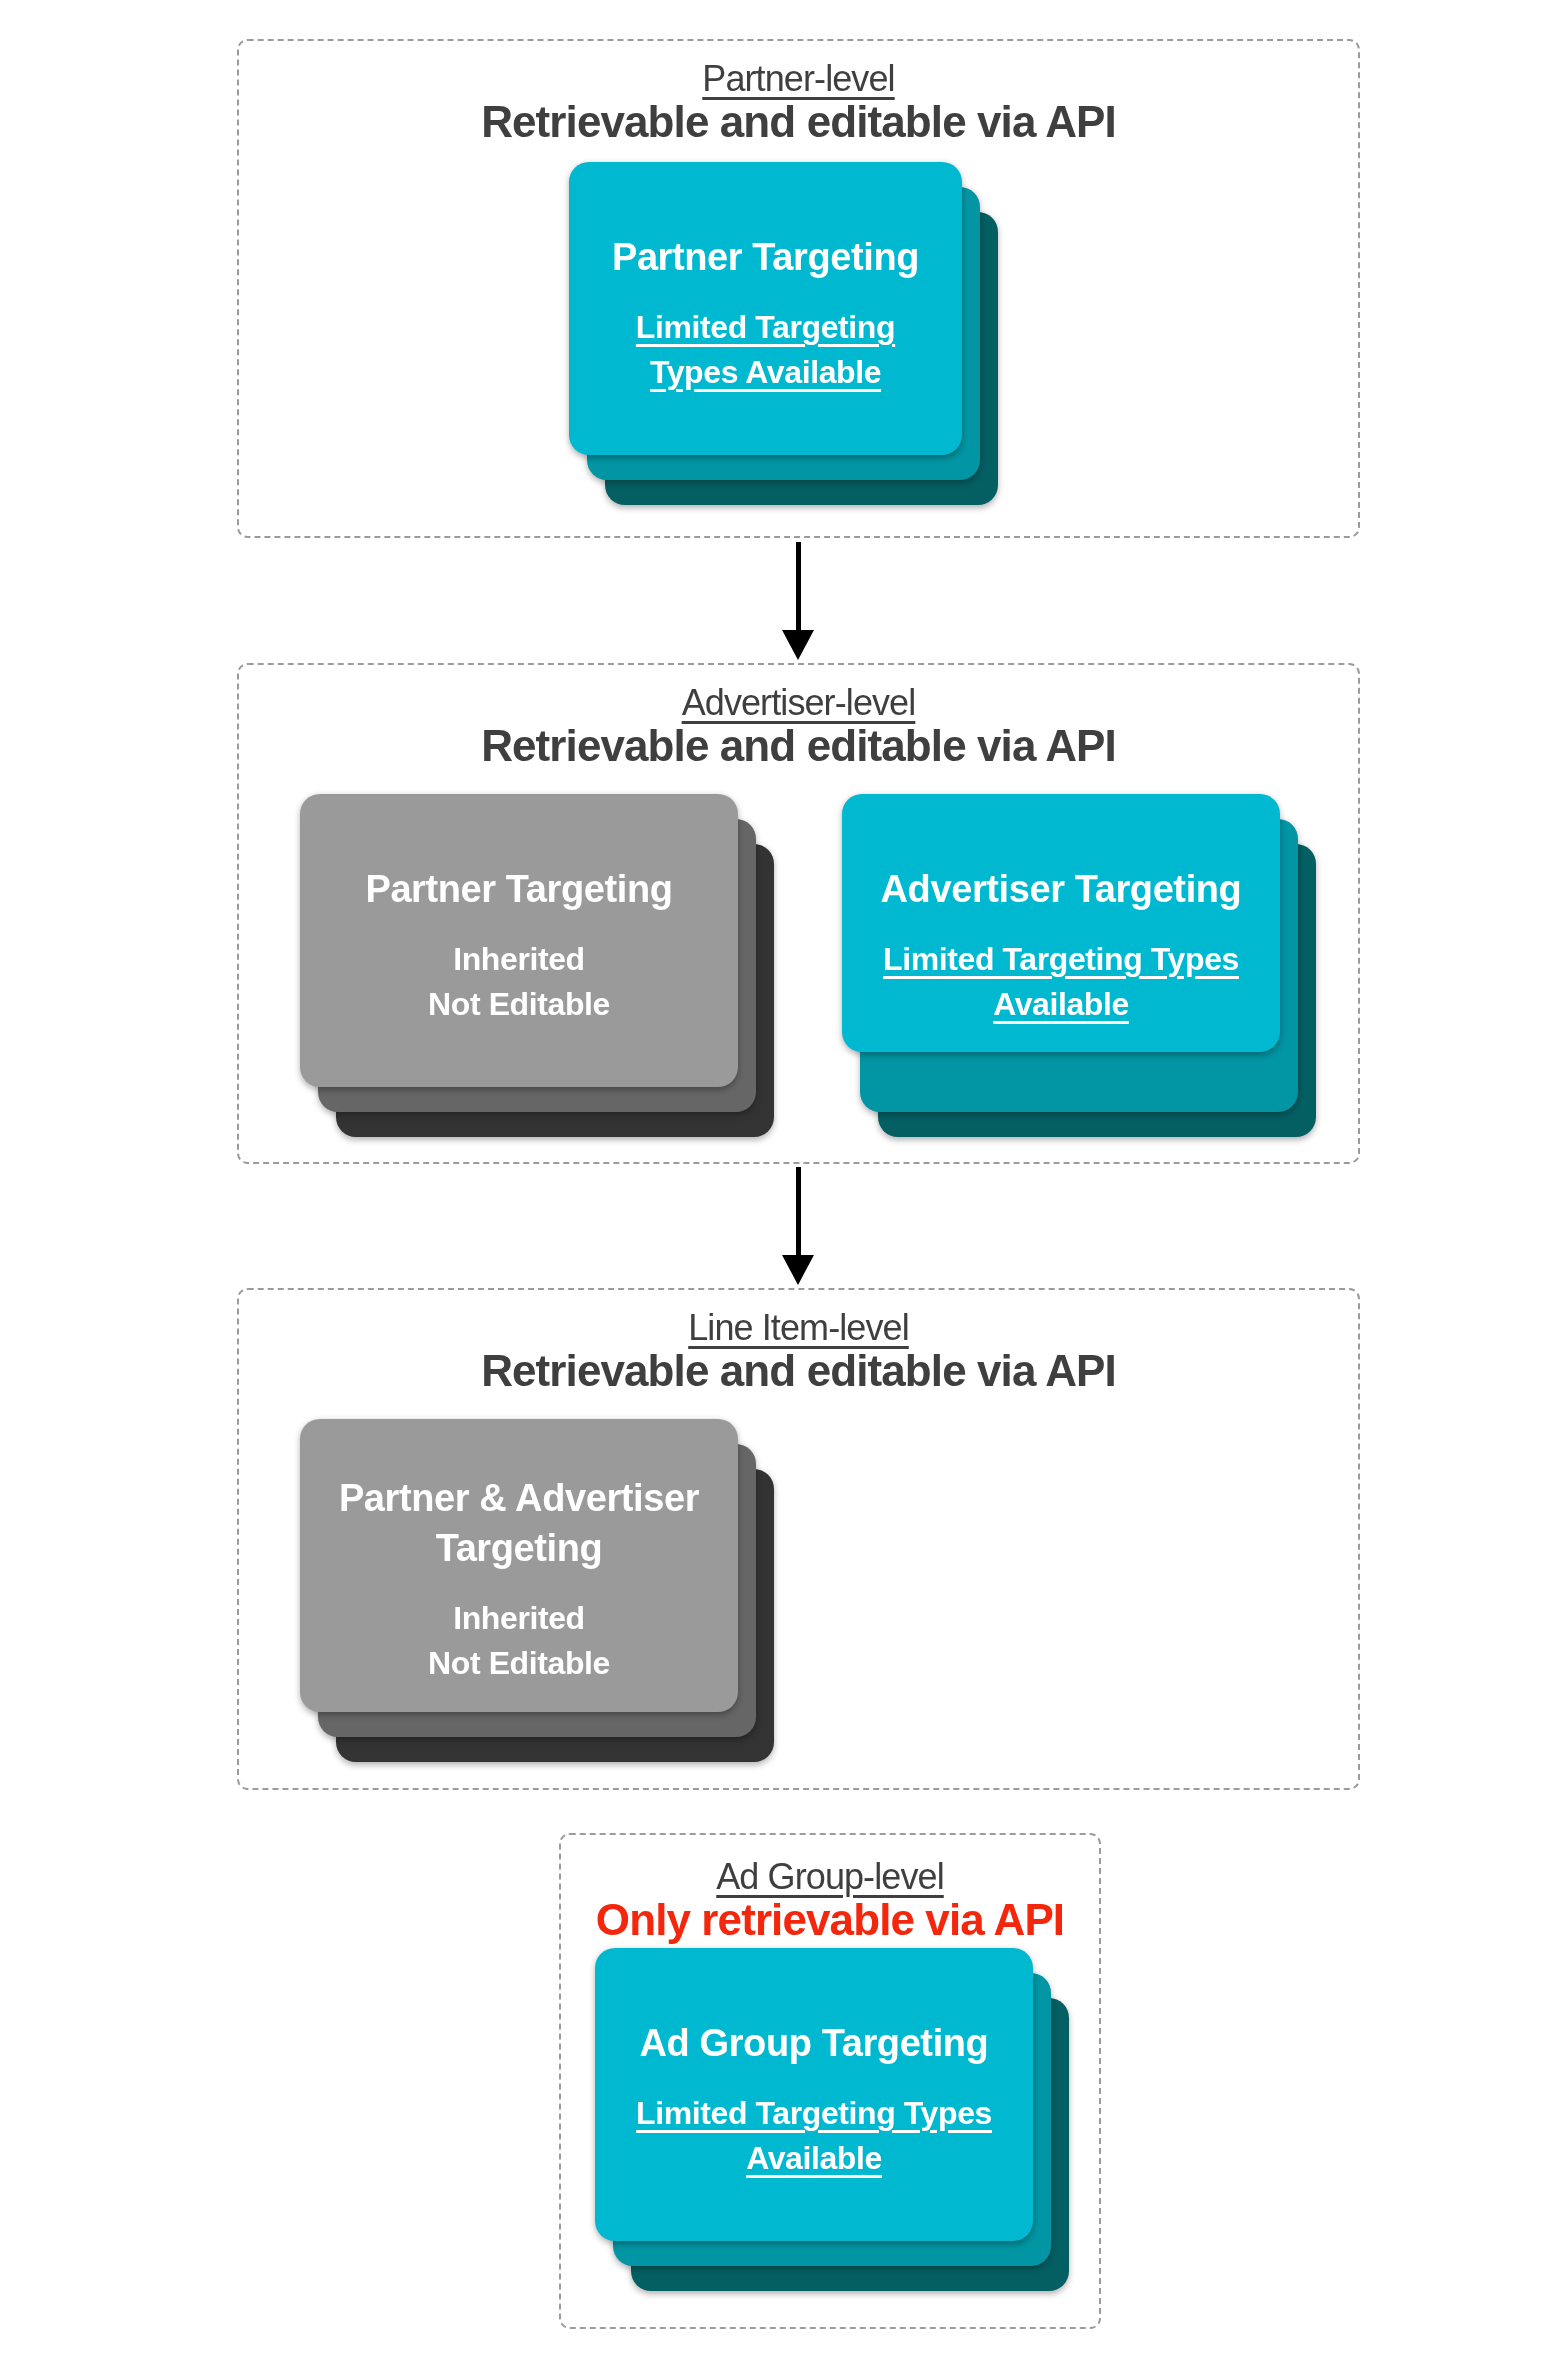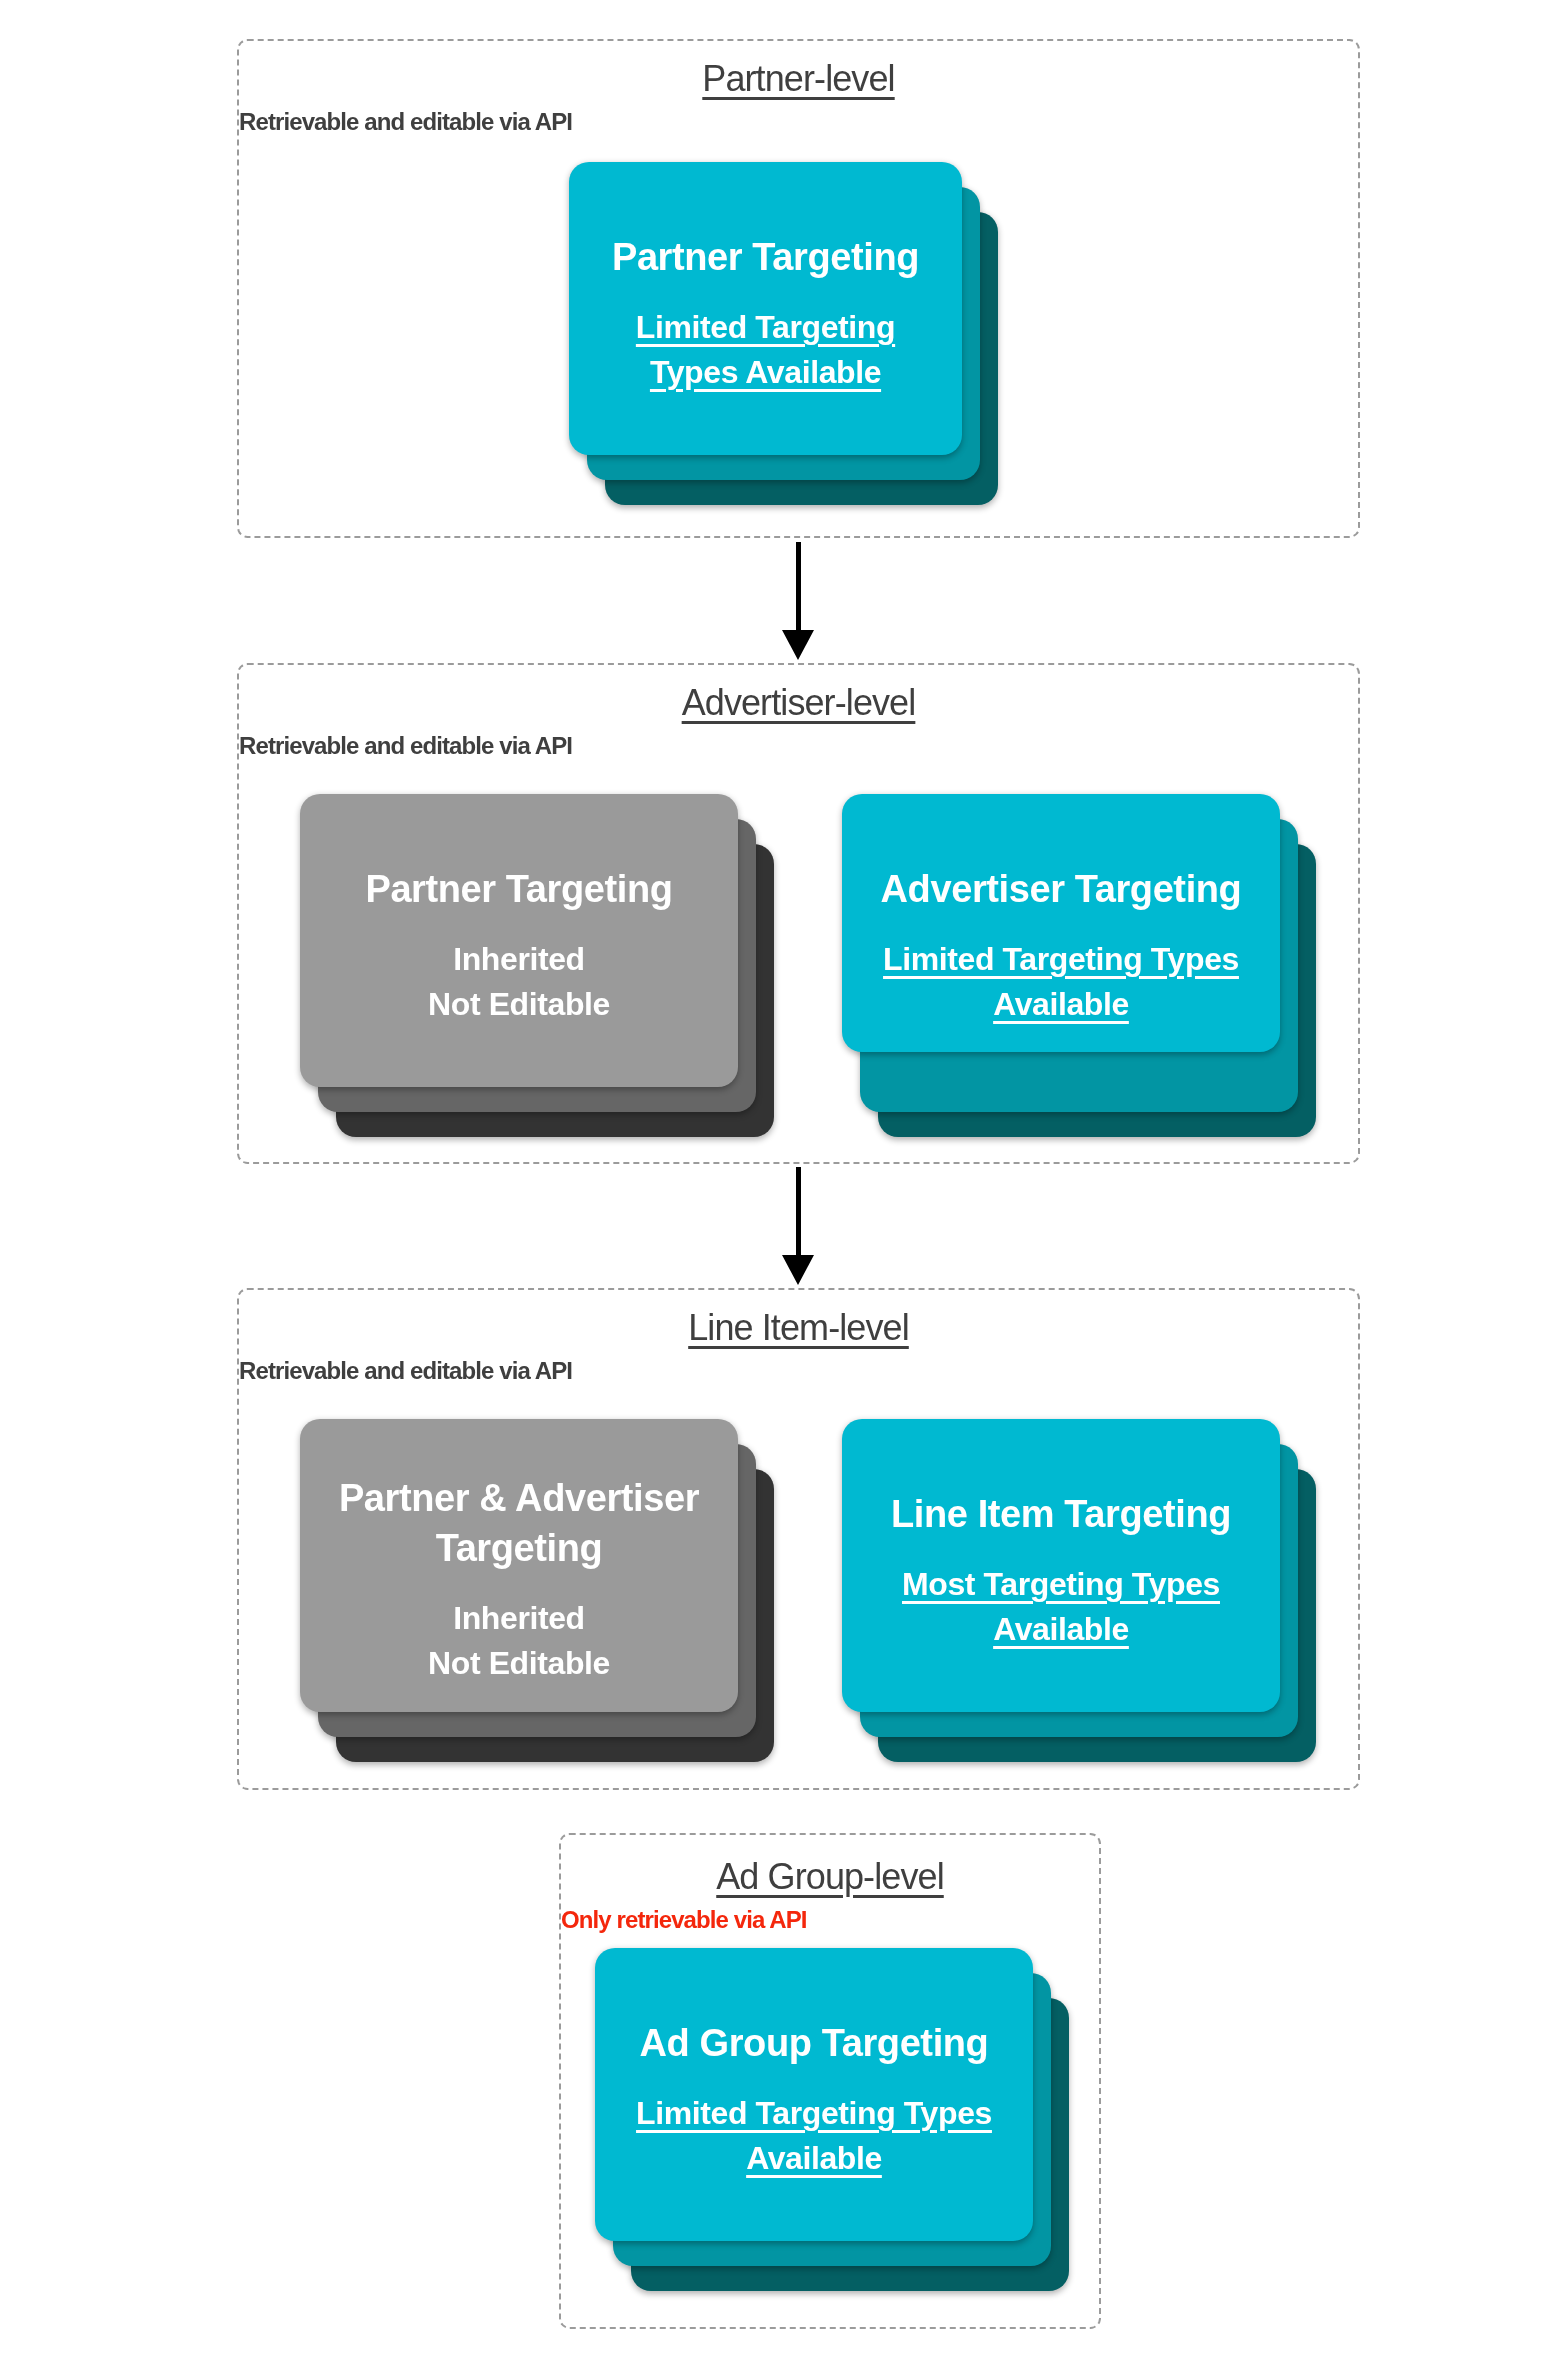--- a/index.html
+++ b/index.html
@@ -28,22 +28,22 @@
     color: var(--title-text, #3f3f3f);
   }
   .panel-title .u {
     text-decoration: underline;
     text-underline-offset: 6.3px;
     text-decoration-thickness: 2.7px;
   }
   .panel-subtitle {
     position: absolute;
     left: 0; right: 0;
-    text-align: left;
-    font-size: 24px;
+    text-align: center;
+    font-size: 44px;
     line-height: 43px;
     font-weight: bold;
     letter-spacing: -0.9px;
     color: var(--title-text, #3f3f3f);
   }
   .panel-subtitle.alert { color: var(--alert-red, #f4270c); }
 
   .stack { position: absolute; }
   .layer {
     position: absolute;
@@ -164,30 +164,20 @@
       <div class="layer mid" style="width:438px; height:293px;"></div>
       <div class="layer front" style="width:438px; height:293px;">
         <div class="card-heading" style="margin-top:54px;">Partner &amp; Advertiser Targeting</div>
         <div class="card-body">
           <span>Inherited</span><br>
           <span>Not Editable</span>
         </div>
       </div>
     </div>
 
-    <div class="stack teal" style="left:603px; top:129px; width:438px; height:293px;">
-      <div class="layer back" style="width:438px; height:293px;"></div>
-      <div class="layer mid" style="width:438px; height:293px;"></div>
-      <div class="layer front" style="width:438px; height:293px;">
-        <div class="card-heading">Line Item Targeting</div>
-        <div class="card-body underlined">
-          <span>Most Targeting Types Available</span>
-        </div>
-      </div>
-    </div>
   </section>
 
   <section class="panel" style="left:559px; top:1833px; width:542px; height:496px;">
     <div class="panel-title" style="top:19.6px">
       <span class="u">Ad Group-level</span>
     </div>
     <div class="panel-subtitle alert" style="top:63px">Only retrievable via API</div>
 
     <div class="stack teal" style="left:34px; top:113px; width:438px; height:293px;">
       <div class="layer back" style="width:438px; height:293px;"></div>

